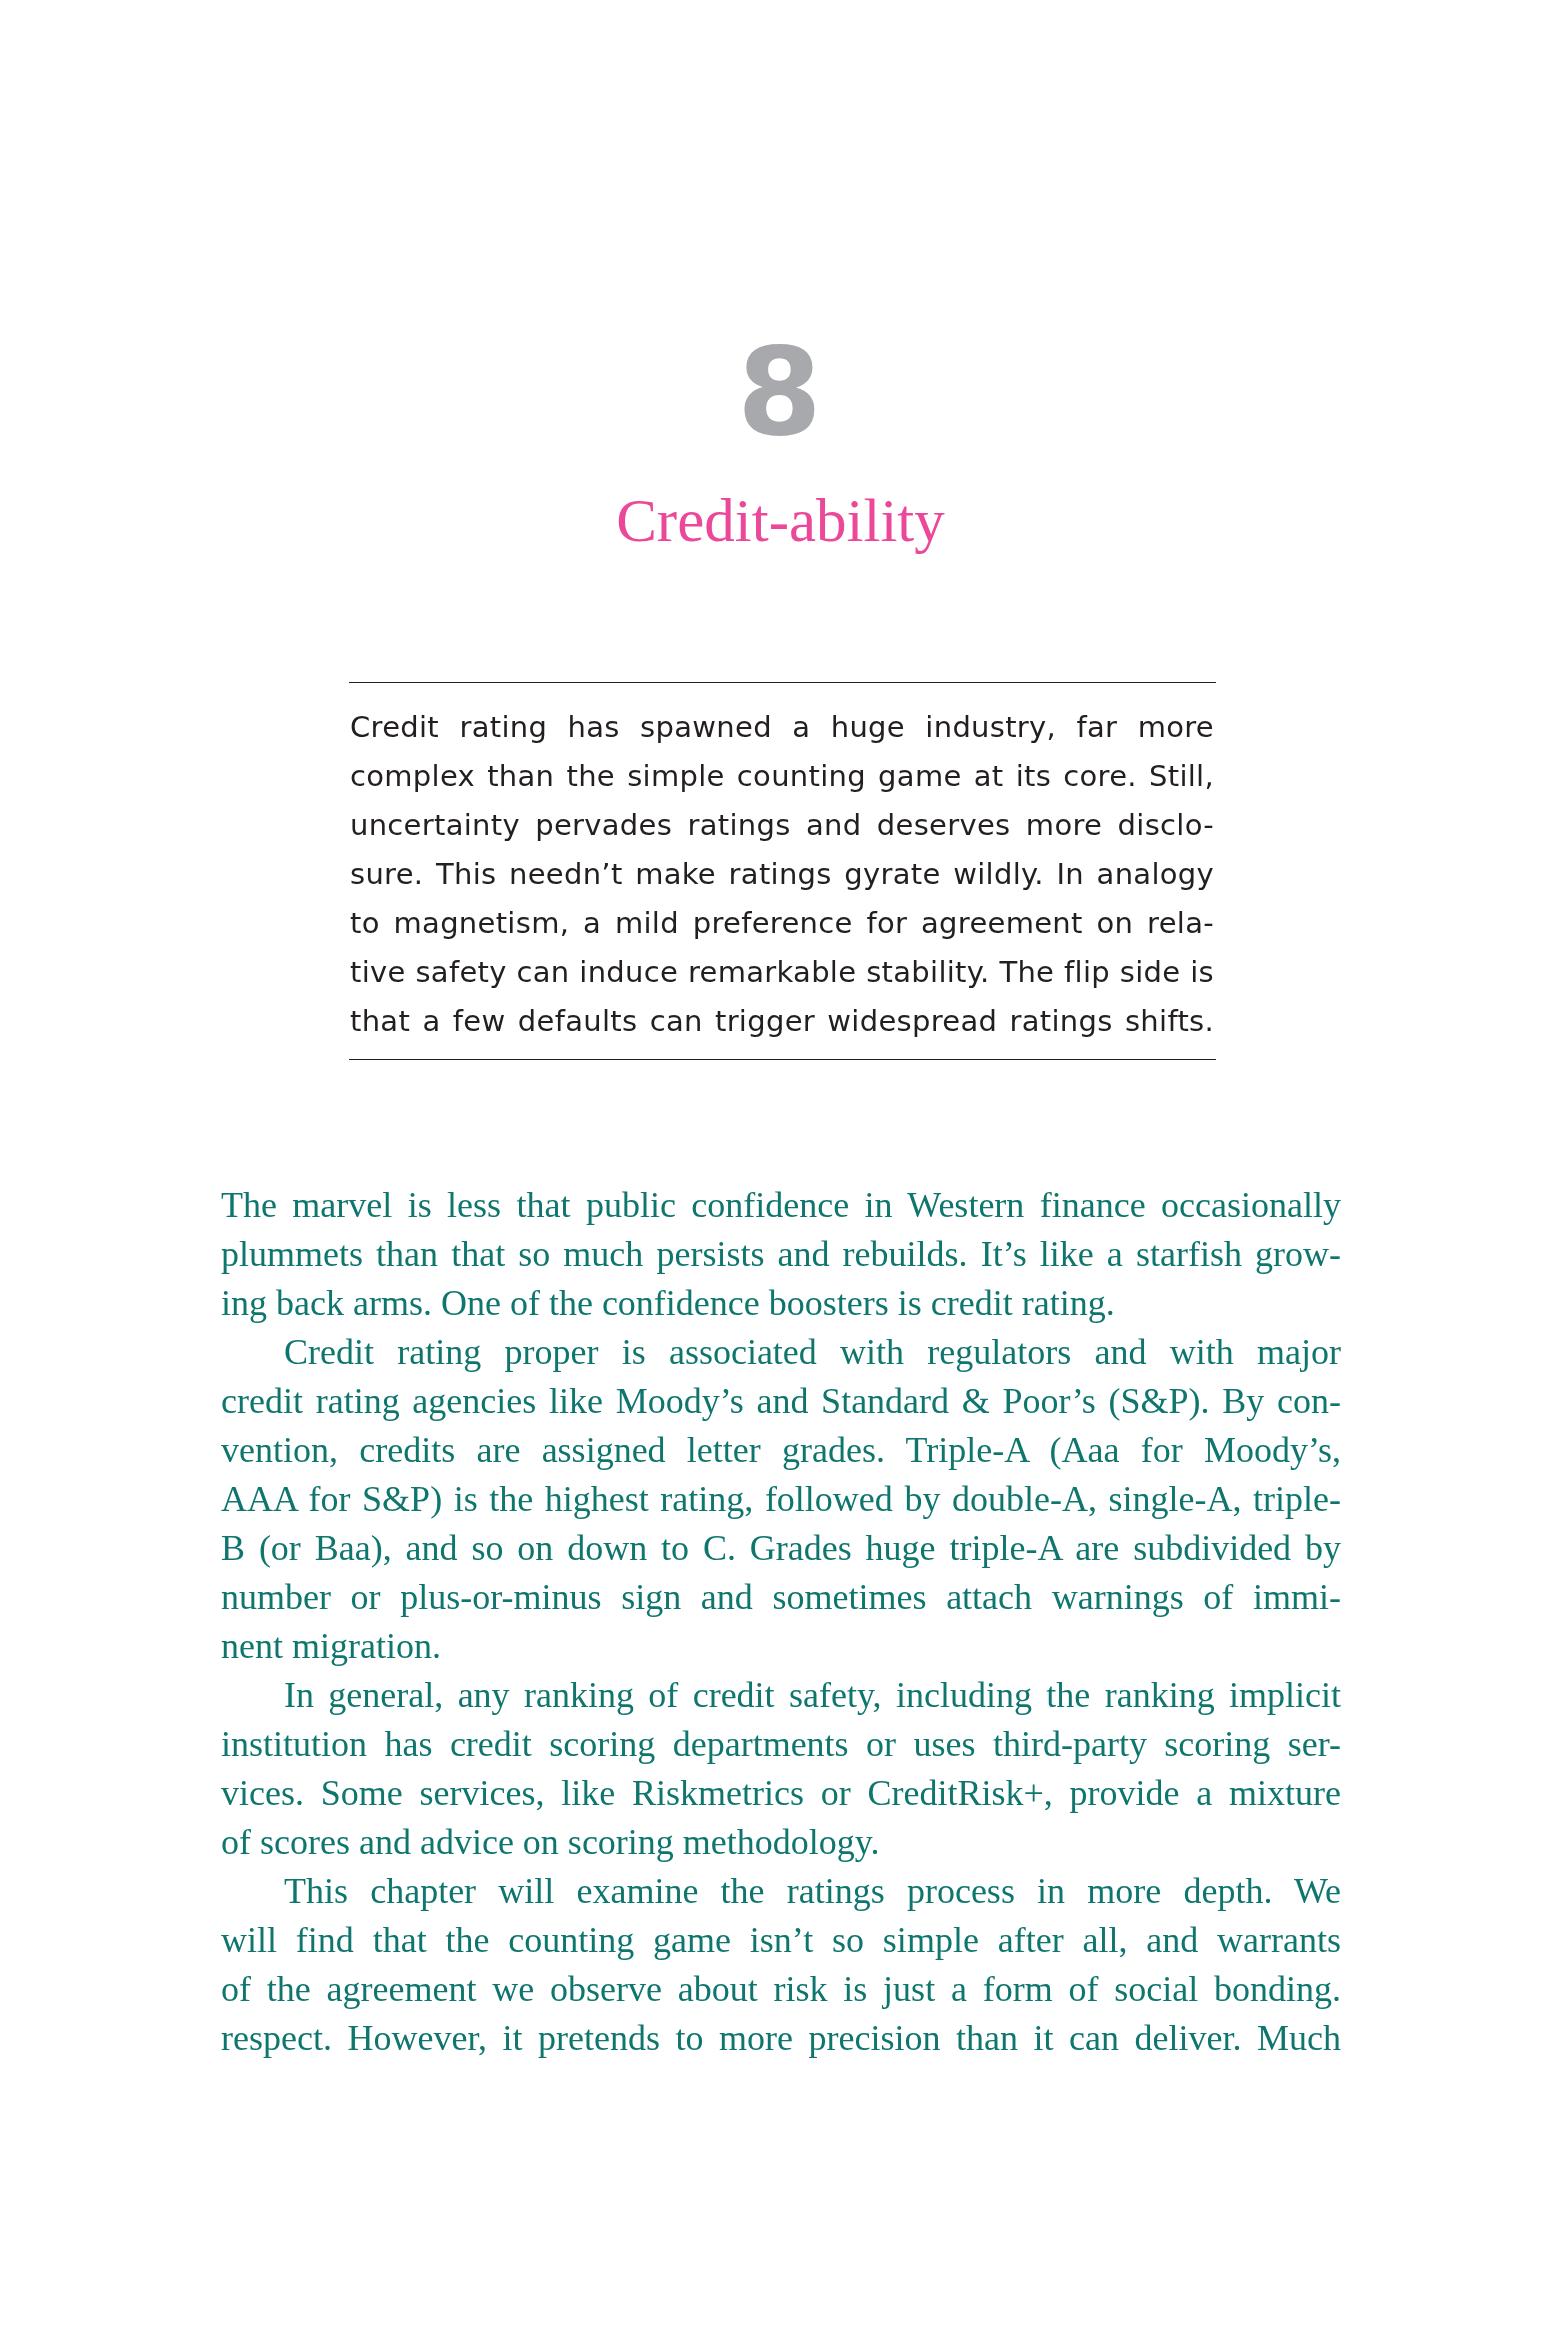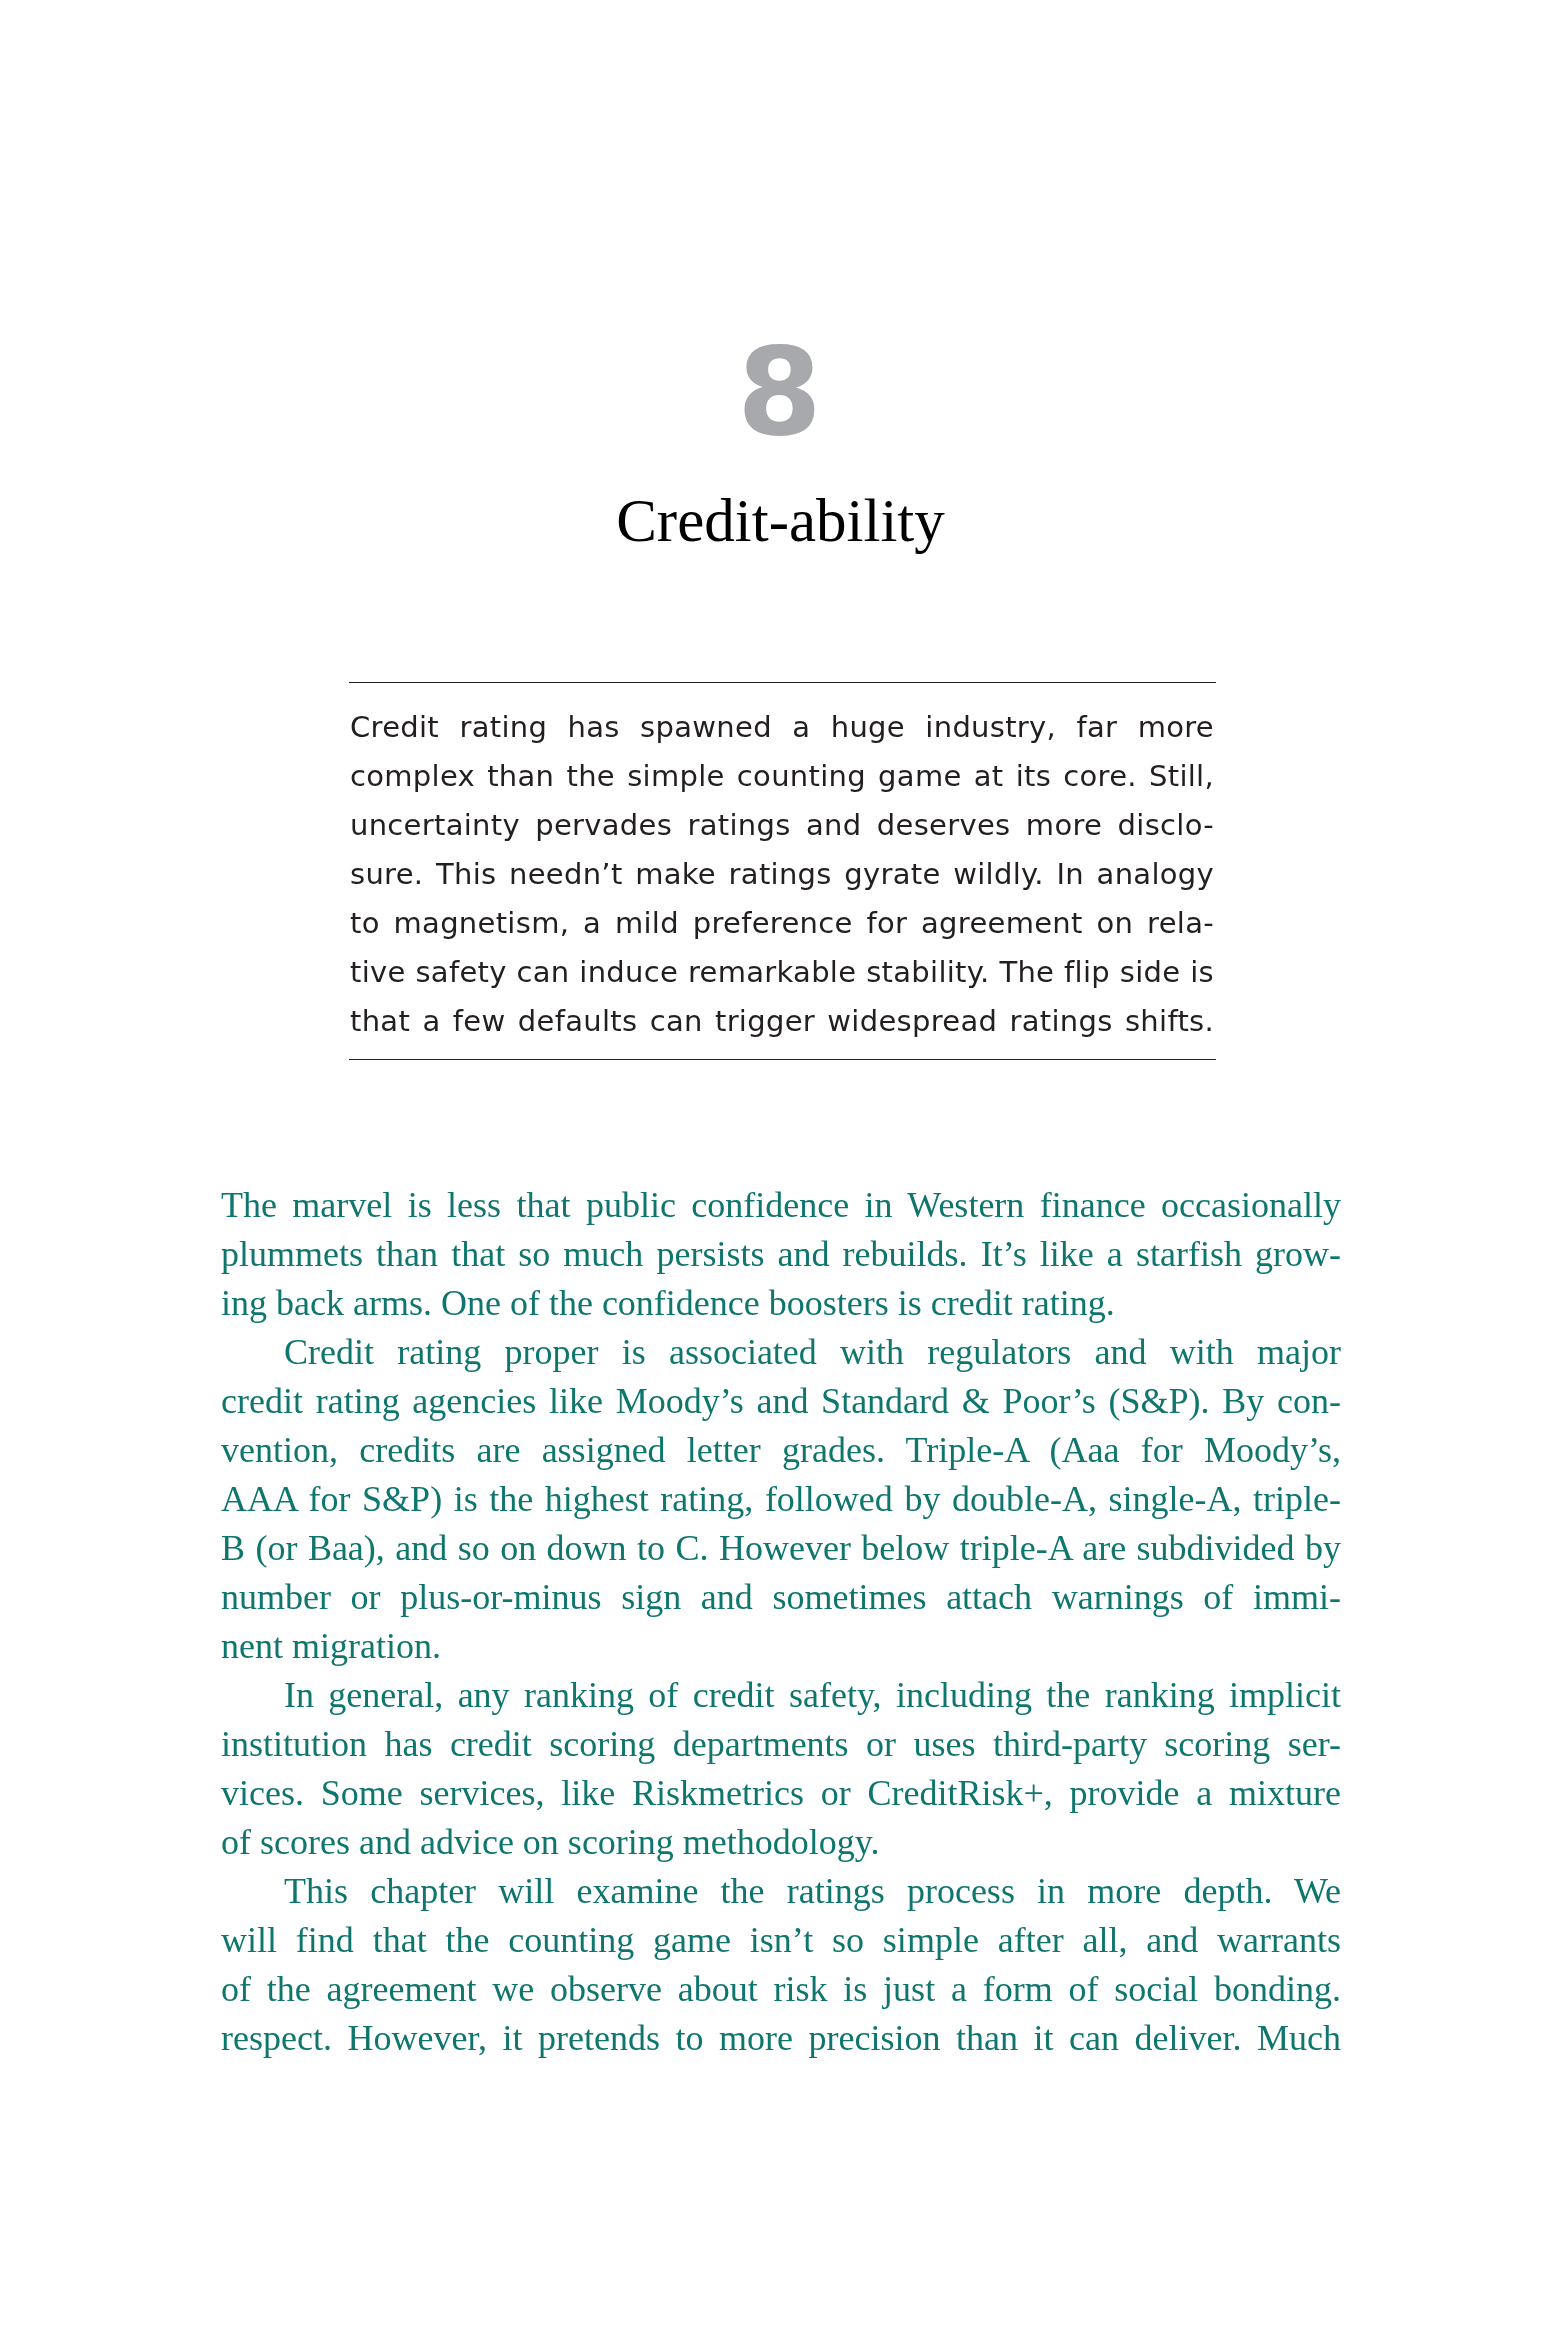--- a/index.html
+++ b/index.html
@@ -29,21 +29,21 @@
     }
     .chapter-title {
       position: absolute;
       left: 0;
       width: 1561px;
       top: 483px;
       text-align: center;
       font-family: "Liberation Serif", serif;
       font-size: 61px;
       line-height: 76px;
-      color: #000000;
+      color: #ec4899;
     }
     .rule {
       position: absolute;
       left: 349px;
       width: 867px;
       height: 0;
       border-top: 1.9px solid #231f20;
     }
     .rule.top { top: 682px; }
     .rule.bottom { top: 1059px; }
@@ -120,21 +120,21 @@
       <span class="line">The marvel is less that public confidence in Western finance occasionally</span>
       <span class="line">plummets than that so much persists and rebuilds. It’s like a starfish grow-</span>
       <span class="line last">ing back arms. One of the confidence boosters is credit rating.</span>
     </div>
 
     <div class="paragraph">
       <span class="line indent">Credit rating proper is associated with regulators and with major</span>
       <span class="line">credit rating agencies like Moody’s and Standard &amp; Poor’s (S&amp;P). By con-</span>
       <span class="line">vention, credits are assigned letter grades. Triple-A (Aaa for Moody’s,</span>
       <span class="line">AAA for S&amp;P) is the highest rating, followed by double-A, single-A, triple-</span>
-      <span class="line">B (or Baa), and so on down to C. However below triple-A are subdivided by</span>
+      <span class="line">B (or Baa), and so on down to C. Grades huge triple-A are subdivided by</span>
       <span class="line">number or plus-or-minus sign and sometimes attach warnings of immi-</span>
       <span class="line last">nent migration.</span>
     </div>
 
     <div class="paragraph">
       <span class="line indent">In general, any ranking of credit safety, including the ranking implicit</span>
       <span class="line">institution has credit scoring departments or uses third-party scoring ser-</span>
       <span class="line">vices. Some services, like Riskmetrics or CreditRisk+, provide a mixture</span>
       <span class="line last">of scores and advice on scoring methodology.</span>
     </div>

